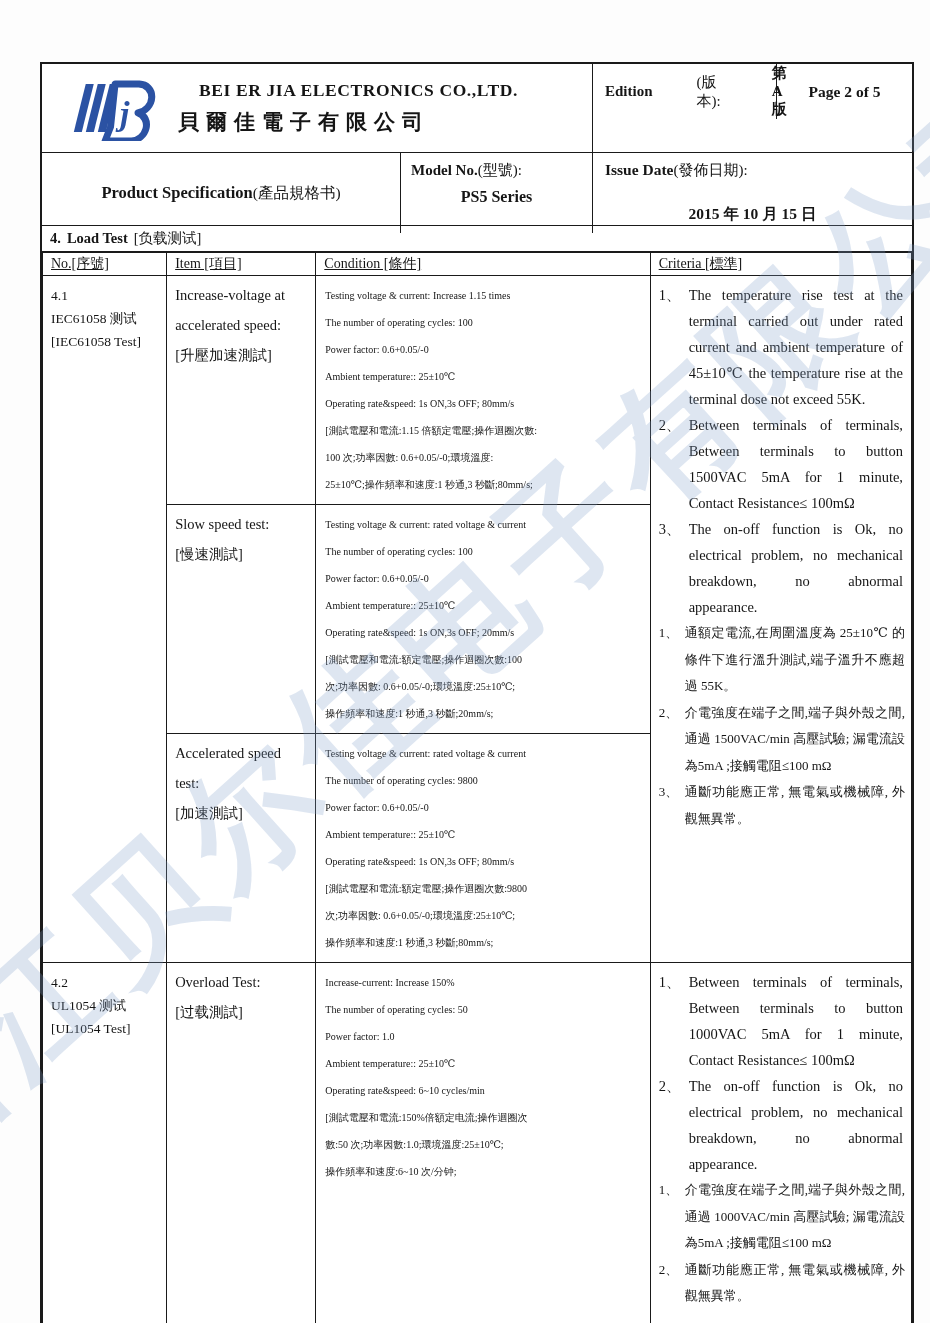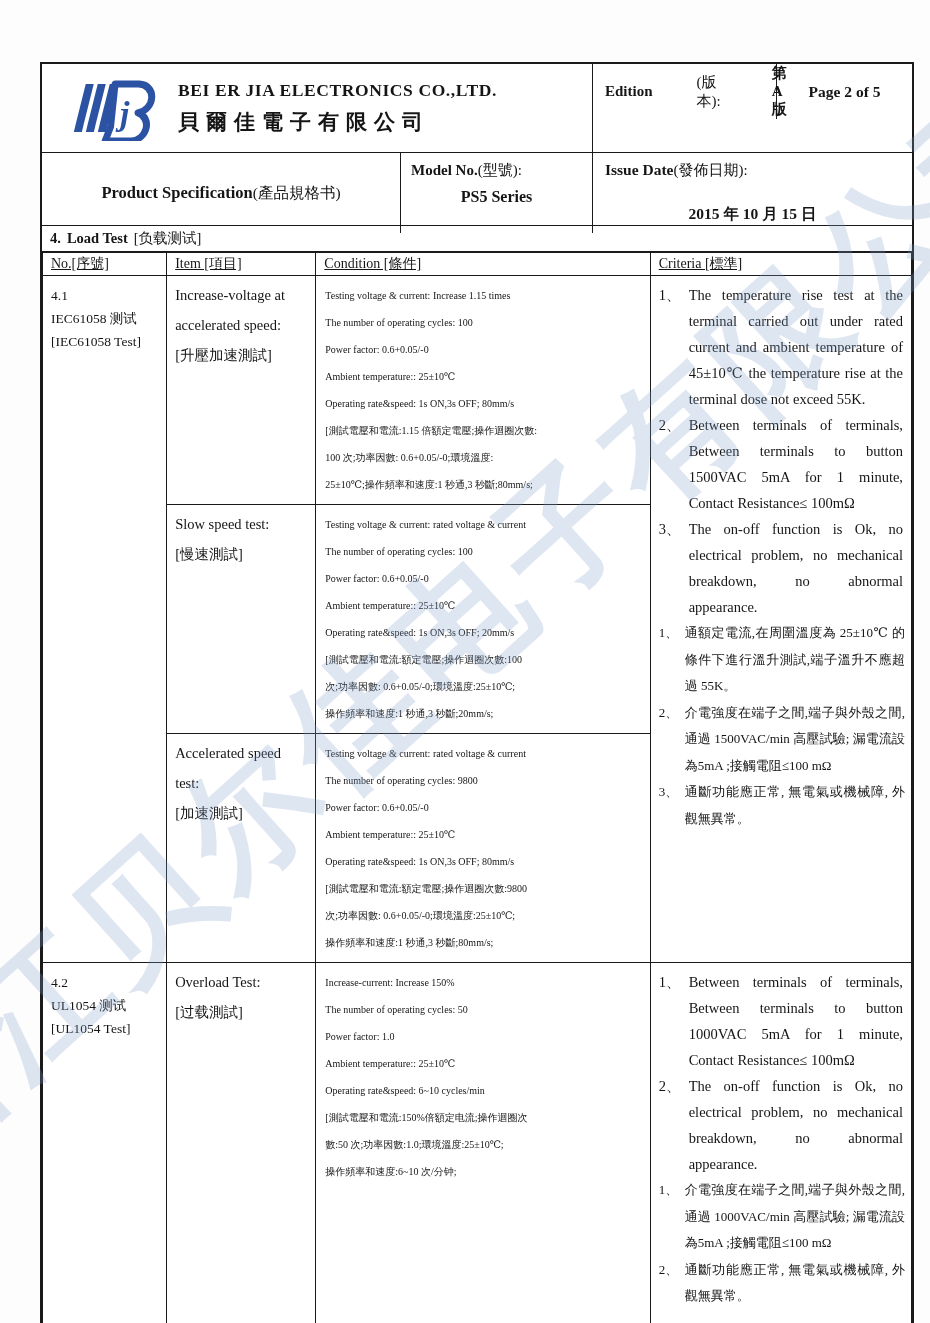--- a/index.html
+++ b/index.html
@@ -9,21 +9,21 @@
   }
   .doc{
     position:absolute;left:40px;top:62px;width:870px;
     border:2px solid #1a1a1a;background:#fff;
   }
   .b{font-weight:bold;}
   
   .hdr-row1{display:grid;grid-template-columns:551px 1fr;height:88px;border-bottom:1.5px solid #1a1a1a;}
   .logo-cell{display:flex;align-items:center;gap:16px;padding:8px 6px 8px 18px;border-right:1.5px solid #1a1a1a;}
   .logo{width:102px;height:66px;flex:0 0 auto;}
-  .company-en{font-size:17.5px;font-weight:bold;letter-spacing:.6px;}
+  .company-en{font-size:17.5px;font-weight:bold;letter-spacing:.6px;margin-left:21px;}
   .company-cn{font-size:21px;letter-spacing:7px;margin-top:7px;font-weight:bold;}
   .hdr-right{display:flex;flex-direction:column;}
   .fileno{flex:1;display:flex;align-items:center;padding:0 12px;font-size:15px;border-bottom:1.5px solid #1a1a1a;}
   .hdr-right-bottom{display:grid;grid-template-columns:184px 1fr;height:37px;}
   .edition{display:flex;align-items:center;padding:0 12px;font-size:15px;border-right:1.5px solid #1a1a1a;gap:44px;}
   .pageno{display:flex;align-items:center;justify-content:center;font-size:15.5px;font-weight:bold;}
   .hdr-row2{display:grid;grid-template-columns:359px 192px 1fr;height:72px;border-bottom:1.5px solid #1a1a1a;}
   .prodspec{display:flex;align-items:center;justify-content:center;font-size:15.5px;border-right:1.5px solid #1a1a1a;text-align:left;}
   .modelcell{border-right:1.5px solid #1a1a1a;padding:8px 10px;font-size:15px;}
   .modelval{text-align:center;font-weight:bold;font-size:16px;margin-top:8px;}

